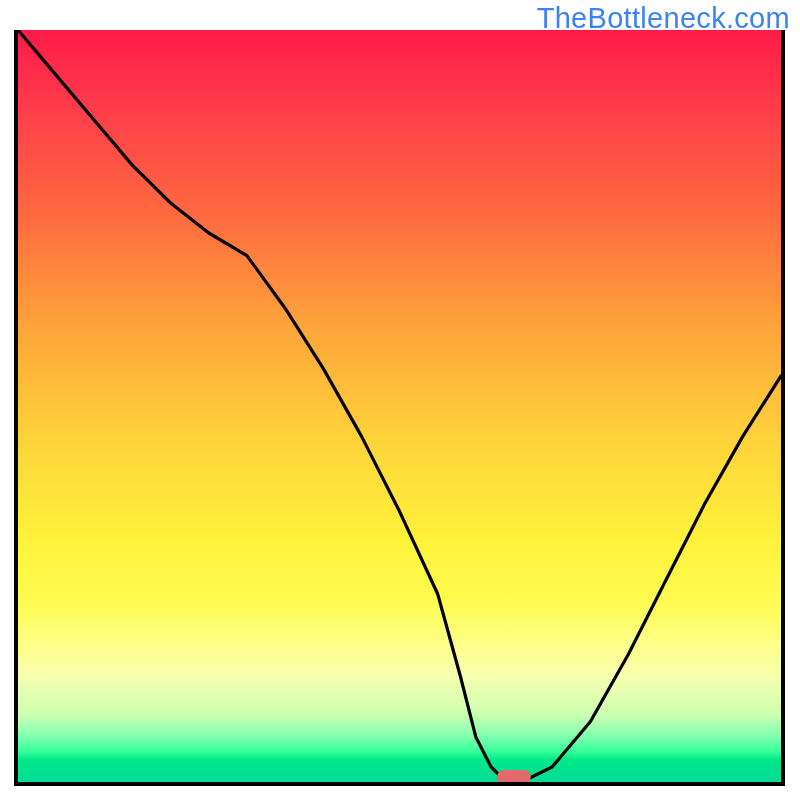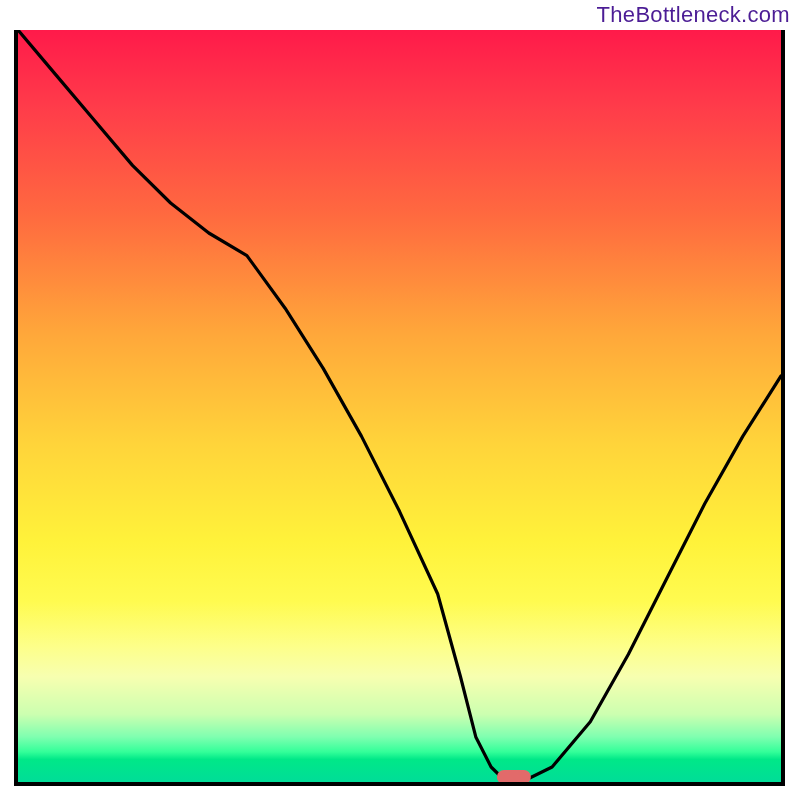--- a/index.html
+++ b/index.html
@@ -12,22 +12,22 @@
   }
   .outer {
     position: relative;
     width: 800px;
     height: 800px;
   }
   .attribution {
     position: absolute;
     top: 2px;
     right: 10px;
-    color: #4c1d95;
-    font-size: 22px;
+    color: #3b82f6;
+    font-size: 29px;
     font-weight: 400;
     letter-spacing: 0.3px;
   }
   .plot-frame {
     position: absolute;
     left: 14px;
     top: 30px;
     width: 771px;
     height: 756px;
     border-left: 4px solid #000;

